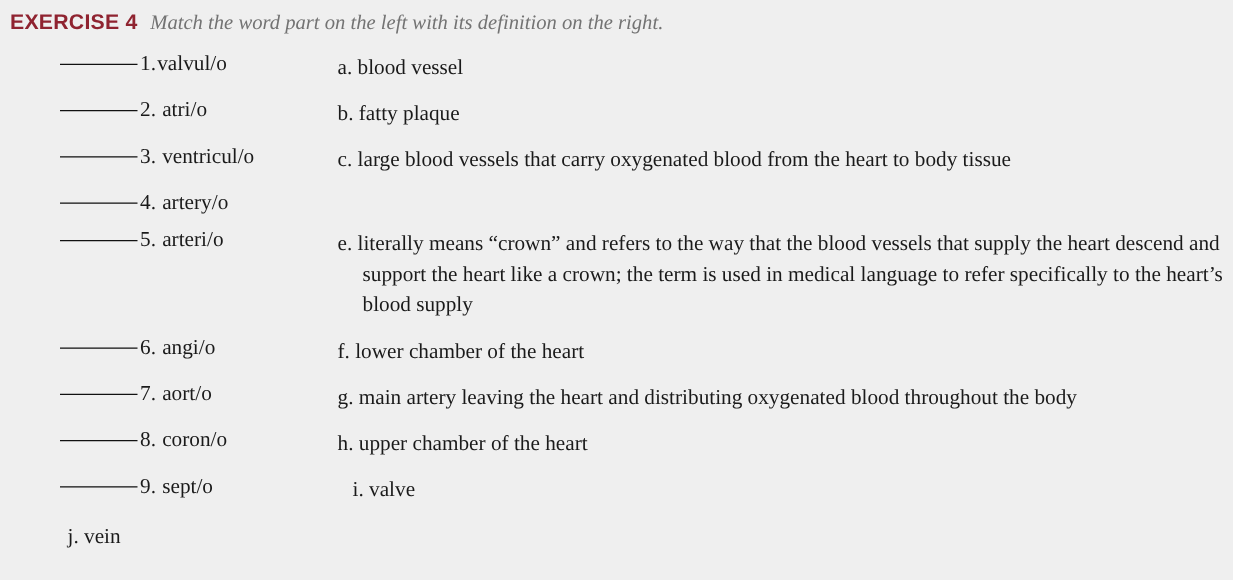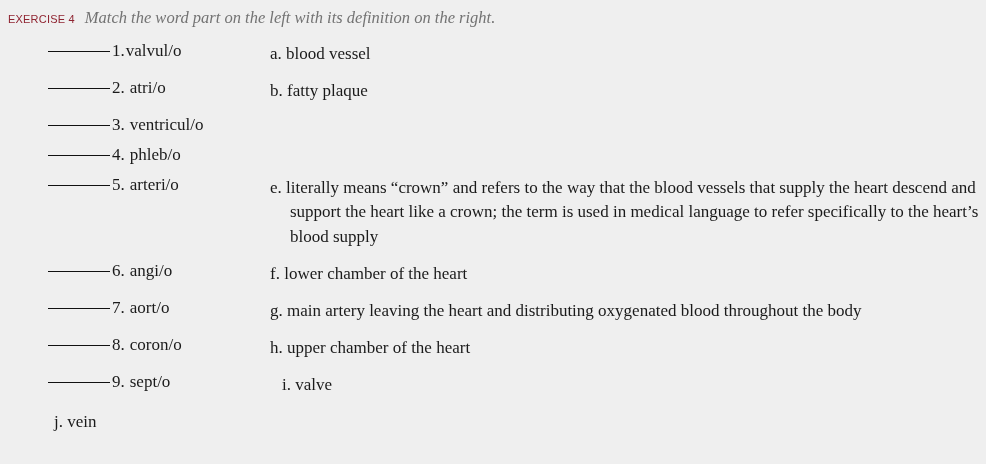--- a/index.html
+++ b/index.html
@@ -21,22 +21,22 @@
     box-sizing: border-box;
   }
   .exercise-header {
     padding: 8px 0 0 8px;
     display: flex;
     align-items: baseline;
     gap: 10px;
   }
   .exercise-label {
     font-family: "Liberation Sans", sans-serif;
-    font-weight: normal;
-    font-size: 11px;
+    font-weight: bold;
+    font-size: 17px;
     letter-spacing: 0.2px;
     color: #8f2330;
   }
   .exercise-instruction {
     font-family: "Liberation Serif", serif;
     font-style: italic;
     font-size: 16.5px;
     color: #737373;
   }
   .matching {
@@ -129,27 +129,30 @@
           <span class="def-text"><span>b.</span> <span>fatty plaque</span></span>
         </div>
       </div>
 
       <div class="row row-item" style="margin-bottom:13px;">
         <div class="left-col">
           <span class="blank-line"></span>
           <span class="term">3.</span>
           <span class="term" style="margin-left:5px;">ventricul/o</span>
         </div>
+        <div class="right-col">
+          <span class="def-text"><span>c.</span> <span>large blood vessels that carry oxygenated blood from the heart to body tissue</span></span>
+        </div>
       </div>
 
       <div class="row row-item" style="margin-bottom:13px;">
         <div class="left-col">
           <span class="blank-line"></span>
           <span class="term">4.</span>
-          <span class="term" style="margin-left:5px;">phleb/o</span>
+          <span class="term" style="margin-left:5px;">artery/o</span>
         </div>
       </div>
 
       <div class="row row-item tall" style="margin-bottom:13px;">
         <div class="left-col">
           <span class="blank-line"></span>
           <span class="term">5.</span>
           <span class="term" style="margin-left:5px;">arteri/o</span>
         </div>
         <div class="right-col">

